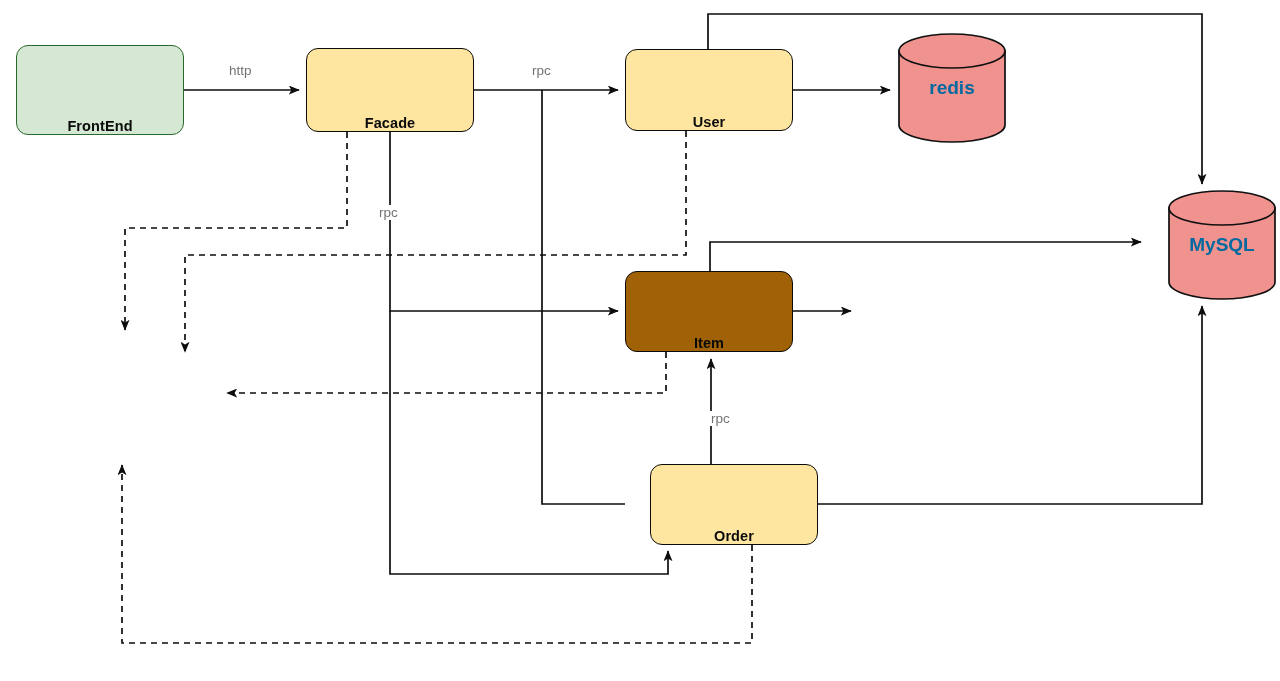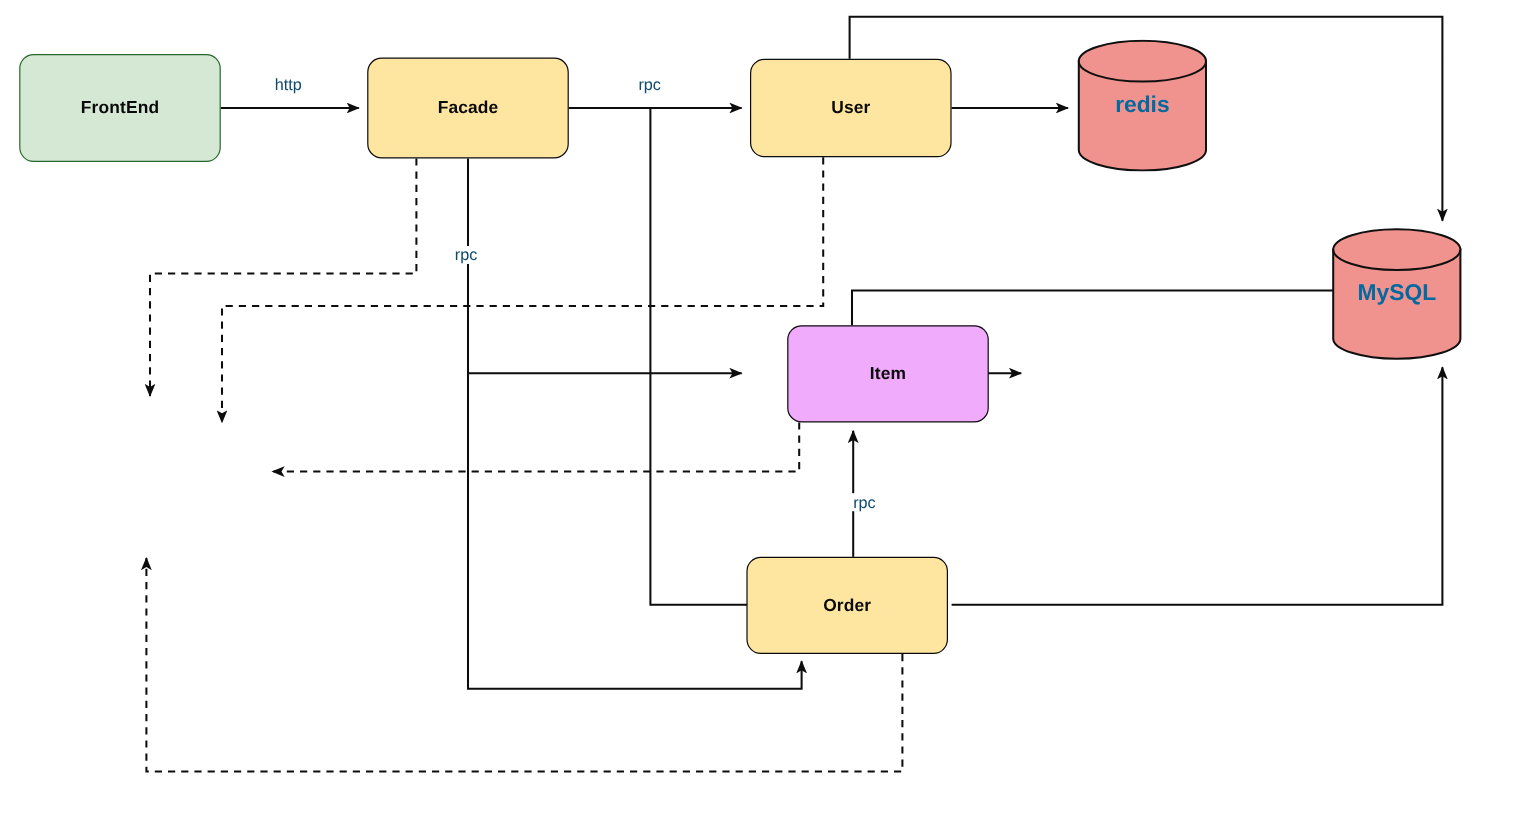--- a/index.html
+++ b/index.html
@@ -1,30 +1,30 @@
 <!DOCTYPE html>
 <html><head>
 <meta charset="utf-8">
 <style>
   html,body{margin:0;padding:0;background:#ffffff;}
   body{font-family:"Liberation Sans","DejaVu Sans",sans-serif;}
   #canvas{position:relative;width:1280px;height:681px;background:#ffffff;overflow:hidden;}
   svg#wires{position:absolute;left:0;top:0;width:1280px;height:681px;}
-  .node{position:absolute;box-sizing:border-box;display:flex;align-items:center;justify-content:center;}
+  .node{position:absolute;box-sizing:border-box;display:flex;align-items:flex-end;justify-content:center;}
   .rbox{border-radius:12px;border:1.6px solid #0b0b0b;}
   .rbox .lbl{font-weight:bold;font-size:14.5px;color:#0a0a0a;letter-spacing:.1px;}
   .hexwrap{display:block;}
   .hexwrap .lbl{position:absolute;left:0;top:0;width:100%;height:100%;
      display:flex;align-items:center;justify-content:center;
      font-weight:bold;font-size:14.5px;color:#0a0a0a;}
   .cyl{position:absolute;}
   .cyl .lbl{position:absolute;left:0;top:0;width:100%;height:100%;
      display:flex;align-items:center;justify-content:center;
      font-weight:bold;font-size:19px;color:#0369a1;}
-  .edgelabel{position:absolute;font-size:13.5px;color:#0c4a6e;white-space:nowrap;
+  .edgelabel{position:absolute;font-size:13.5px;color:#737373;white-space:nowrap;
      background:#ffffff;padding:0 3px;line-height:15px;}
 </style>
 </head>
 <body>
 
 <div id="canvas">
 
   <svg id="wires" viewBox="0 0 1280 681" xmlns="http://www.w3.org/2000/svg">
     <defs>
       <marker id="ah" markerWidth="11" markerHeight="9" refX="10.2" refY="4.5" orient="auto" markerUnits="userSpaceOnUse">
@@ -77,38 +77,38 @@
   </div>
 
   <div class="node rbox" style="left:625px;top:49px;width:168px;height:82px;background:#ffe6a0;border-color:#0b0b0b;">
     <span class="lbl">User</span>
   </div>
 
   <div class="node rbox" style="left:306px;top:48px;width:168px;height:84px;background:#ffe6a0;border-color:#0b0b0b;">
     <span class="lbl">Facade</span>
   </div>
 
-  <div class="node rbox" style="left:656px;top:271px;width:168px;height:81px;background:#f0abfc;border-color:#0b0b0b;">
+  <div class="node rbox" style="left:625px;top:271px;width:168px;height:81px;background:#a16207;border-color:#0b0b0b;">
     <span class="lbl">Item</span>
   </div>
 
-  <div class="node rbox" style="left:622px;top:464px;width:168px;height:81px;background:#ffe6a0;border-color:#0b0b0b;">
+  <div class="node rbox" style="left:650px;top:464px;width:168px;height:81px;background:#ffe6a0;border-color:#0b0b0b;">
     <span class="lbl">Order</span>
   </div>
 
   <div class="cyl" style="left:897px;top:33px;width:110px;height:110px;">
     <svg width="110" height="110" viewBox="0 0 110 110">
       <path d="M2,18 L2,92 A53,17 0 0 0 108,92 L108,18 Z" fill="#f0928e" stroke="#101010" stroke-width="1.7"></path>
       <ellipse cx="55" cy="18" rx="53" ry="17" fill="#f0928e" stroke="#101010" stroke-width="1.7"></ellipse>
     </svg>
     <span class="lbl">redis</span>
   </div>
 
 
-  <div class="cyl" style="left:1109px;top:190px;width:110px;height:110px;text-align:center;">
+  <div class="cyl" style="left:1167px;top:190px;width:110px;height:110px;text-align:center;">
     <svg width="110" height="110" viewBox="0 0 110 110">
       <path d="M2,18 L2,92 A53,17 0 0 0 108,92 L108,18 Z" fill="#f0928e" stroke="#101010" stroke-width="1.7"></path>
       <ellipse cx="55" cy="18" rx="53" ry="17" fill="#f0928e" stroke="#101010" stroke-width="1.7"></ellipse>
     </svg>
     <span class="lbl">MySQL</span>
   </div>
 
 
   <div class="edgelabel" style="left:226px;top:63px;">http</div>
   <div class="edgelabel" style="left:529px;top:63px;">rpc</div>

